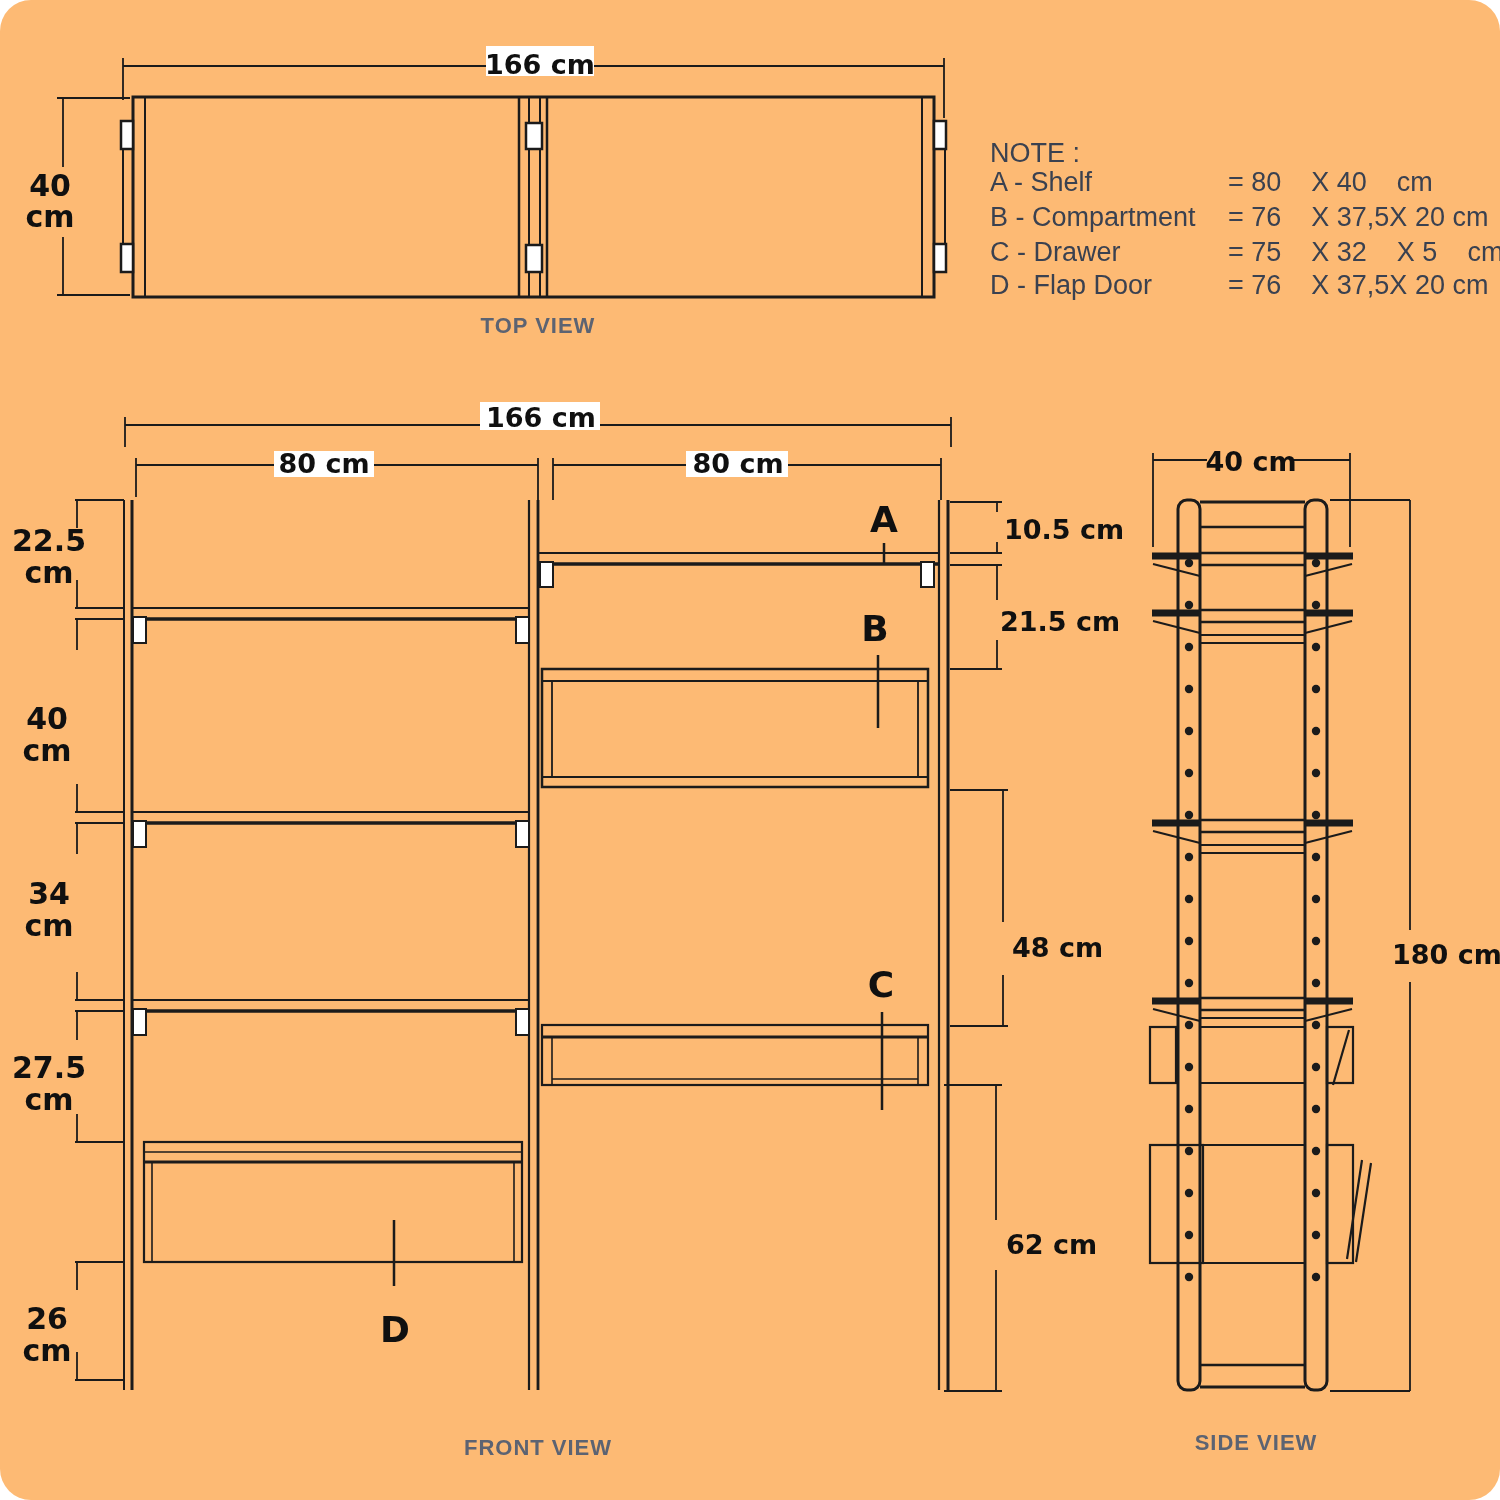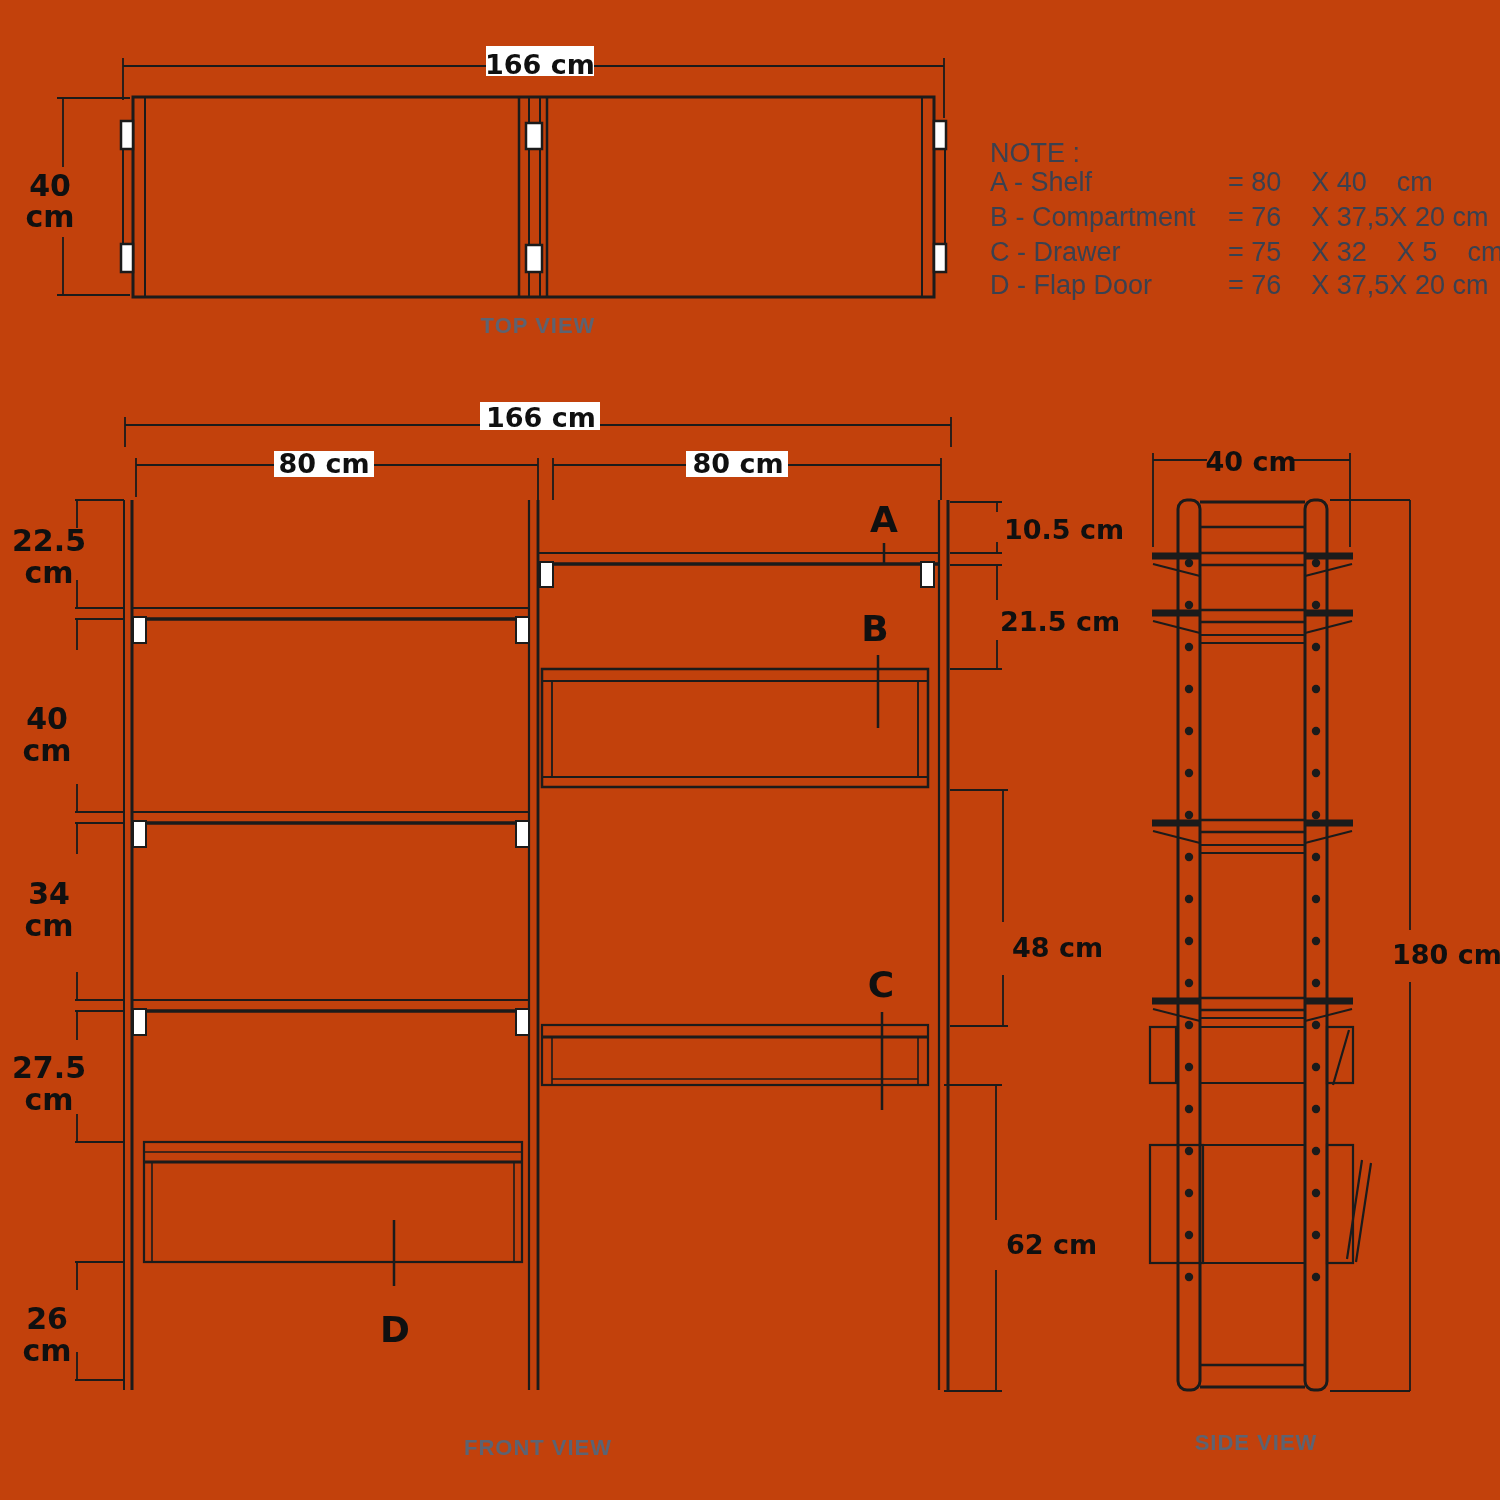--- a/index.html
+++ b/index.html
@@ -1,16 +1,16 @@
 <!DOCTYPE html>
 <html><head>
 <meta charset="utf-8">
 <style>
   html,body{margin:0;padding:0;background:#ffffff;}
-  .stage{position:relative;width:1500px;height:1500px;background:#c2410c;overflow:hidden;}
+  .stage{position:relative;width:1500px;height:1500px;background:#fdba74;overflow:hidden;border-radius:31px;}
   svg{position:absolute;left:0;top:0;}
   text{fill:#101010;}
   .dim{font-family:"DejaVu Sans",sans-serif;font-weight:700;font-size:27px;}
   .dimL{font-family:"DejaVu Sans",sans-serif;font-weight:700;font-size:30px;}
   .part{font-family:"DejaVu Sans",sans-serif;font-weight:700;font-size:36px;}
   .note{font-family:"Liberation Sans",sans-serif;font-size:27px;fill:#3a4150;white-space:pre;}
   .cap{font-family:"Liberation Sans",sans-serif;font-weight:700;font-size:22px;fill:#5c6372;letter-spacing:1px;}
   .ln{stroke:#1b1b1b;fill:none;}
   .fw{fill:#ffffff;}
 </style>

